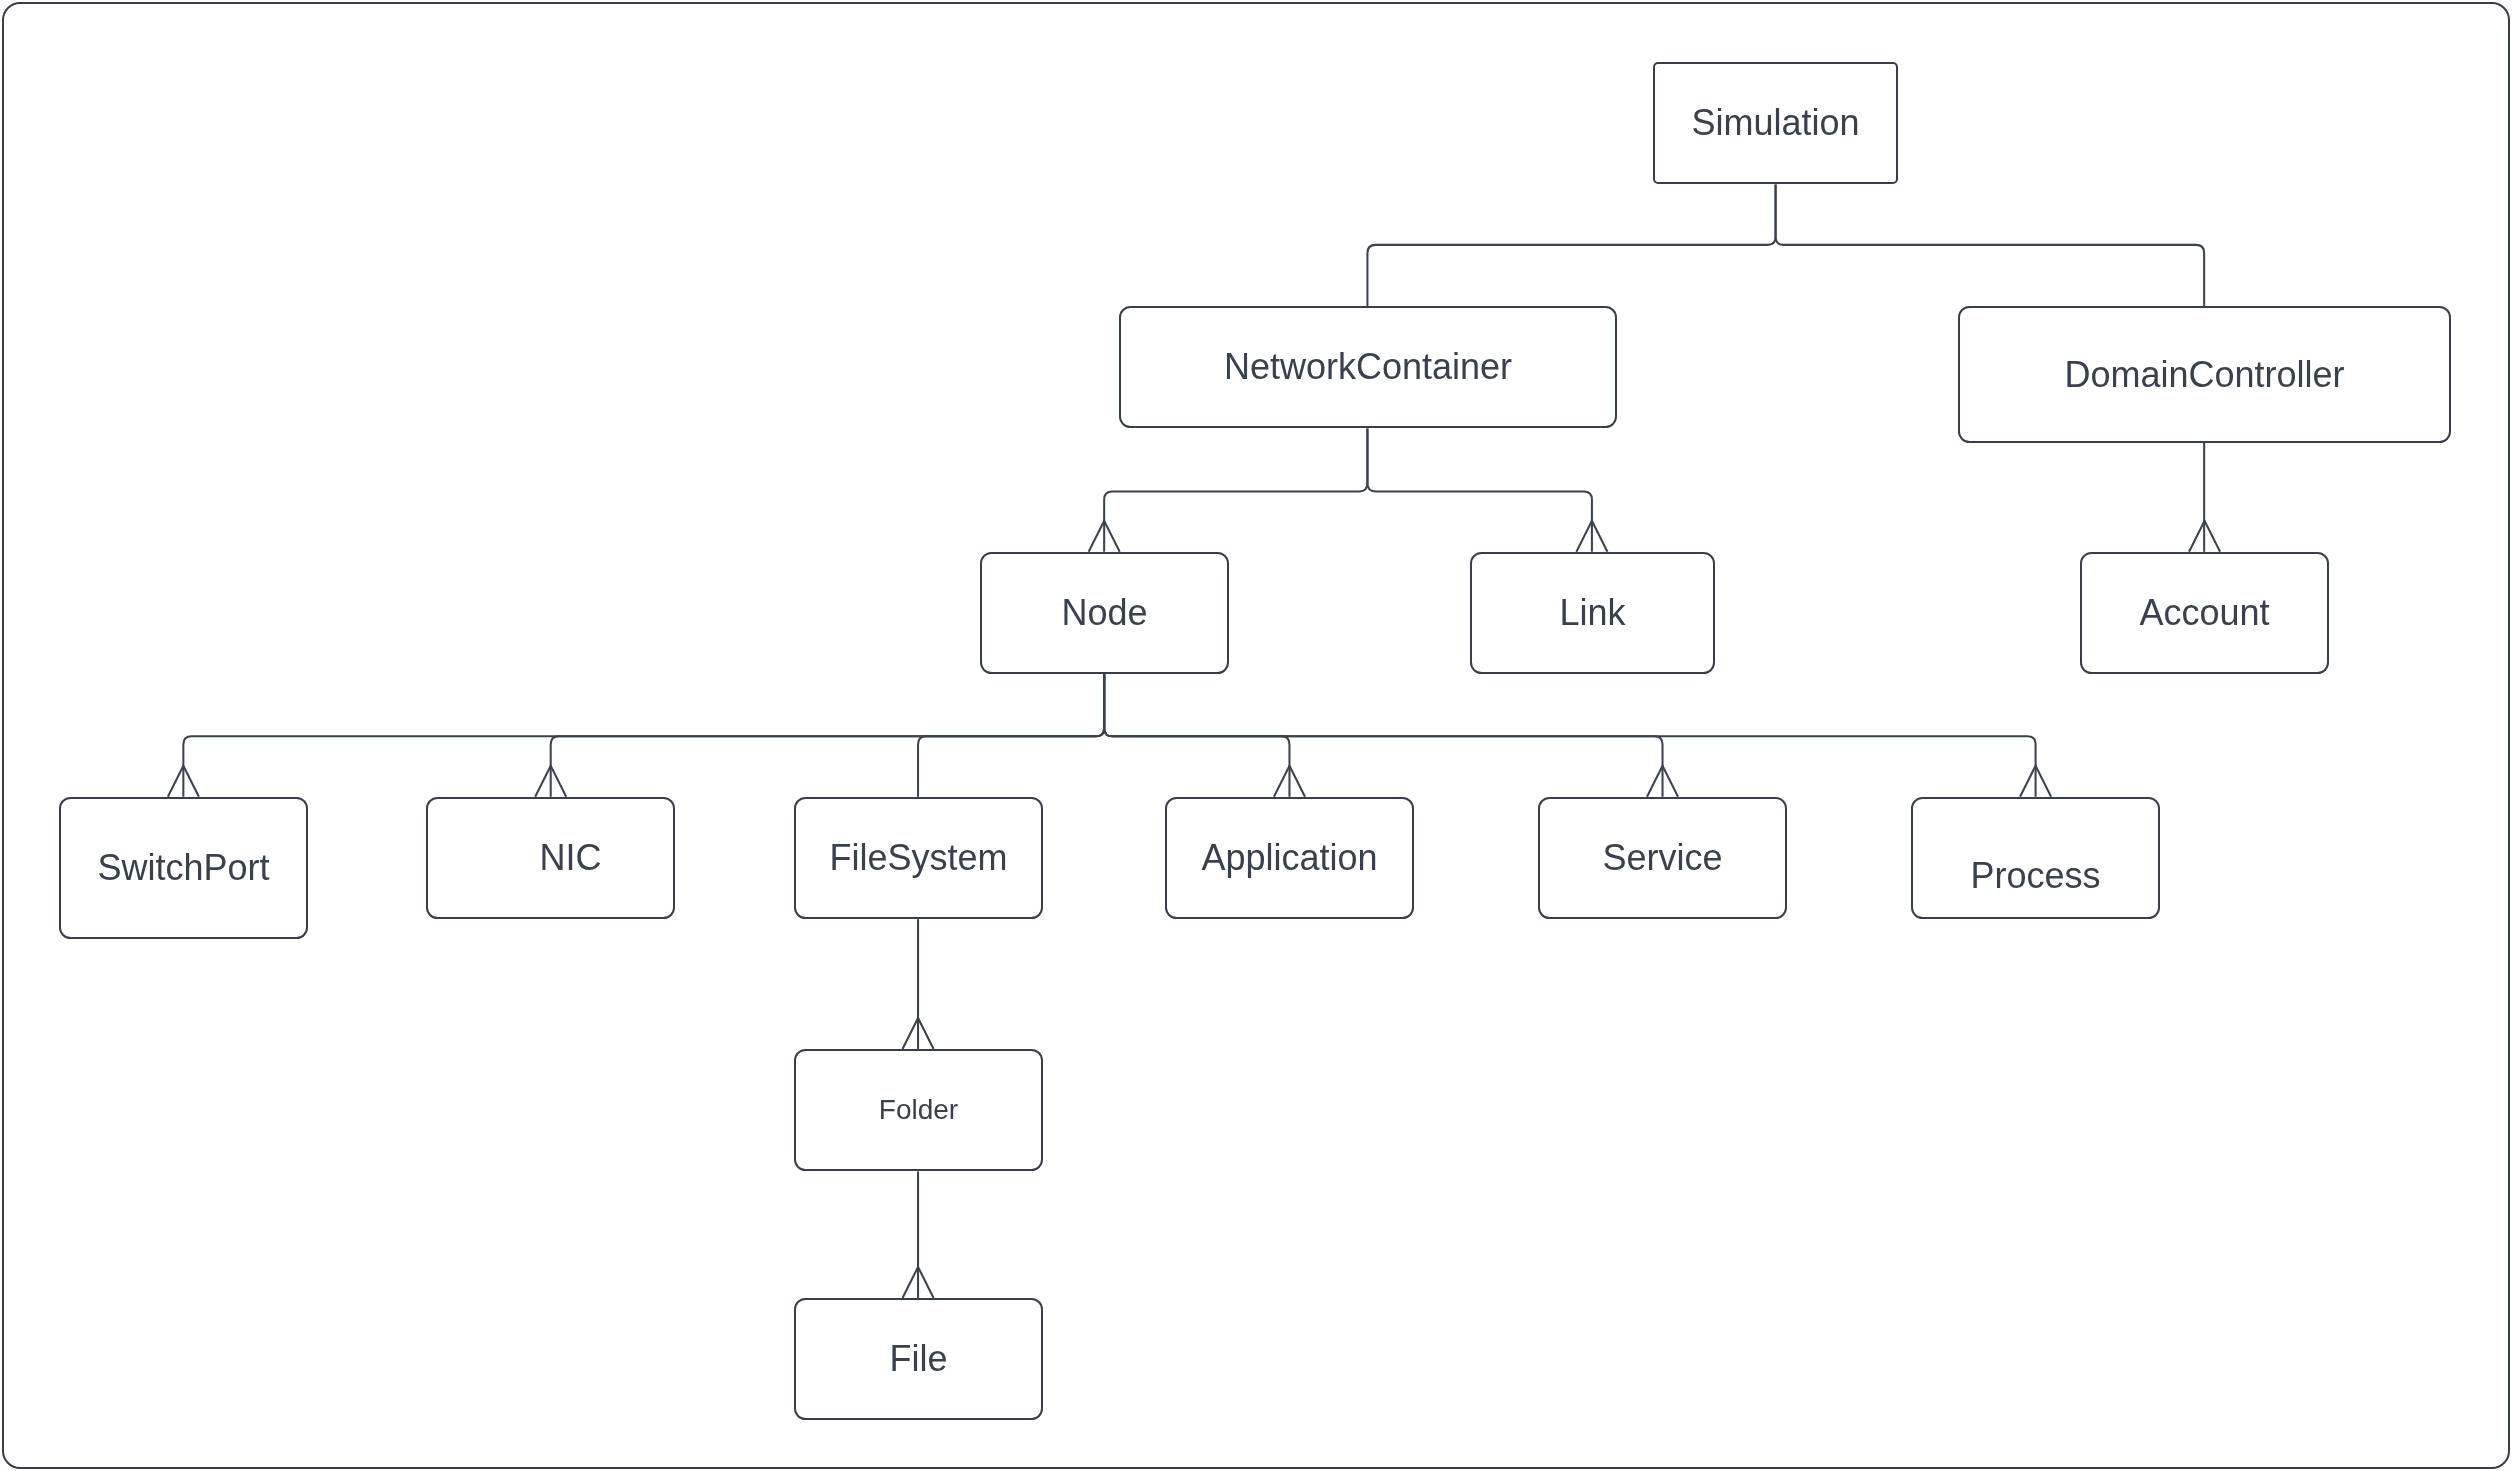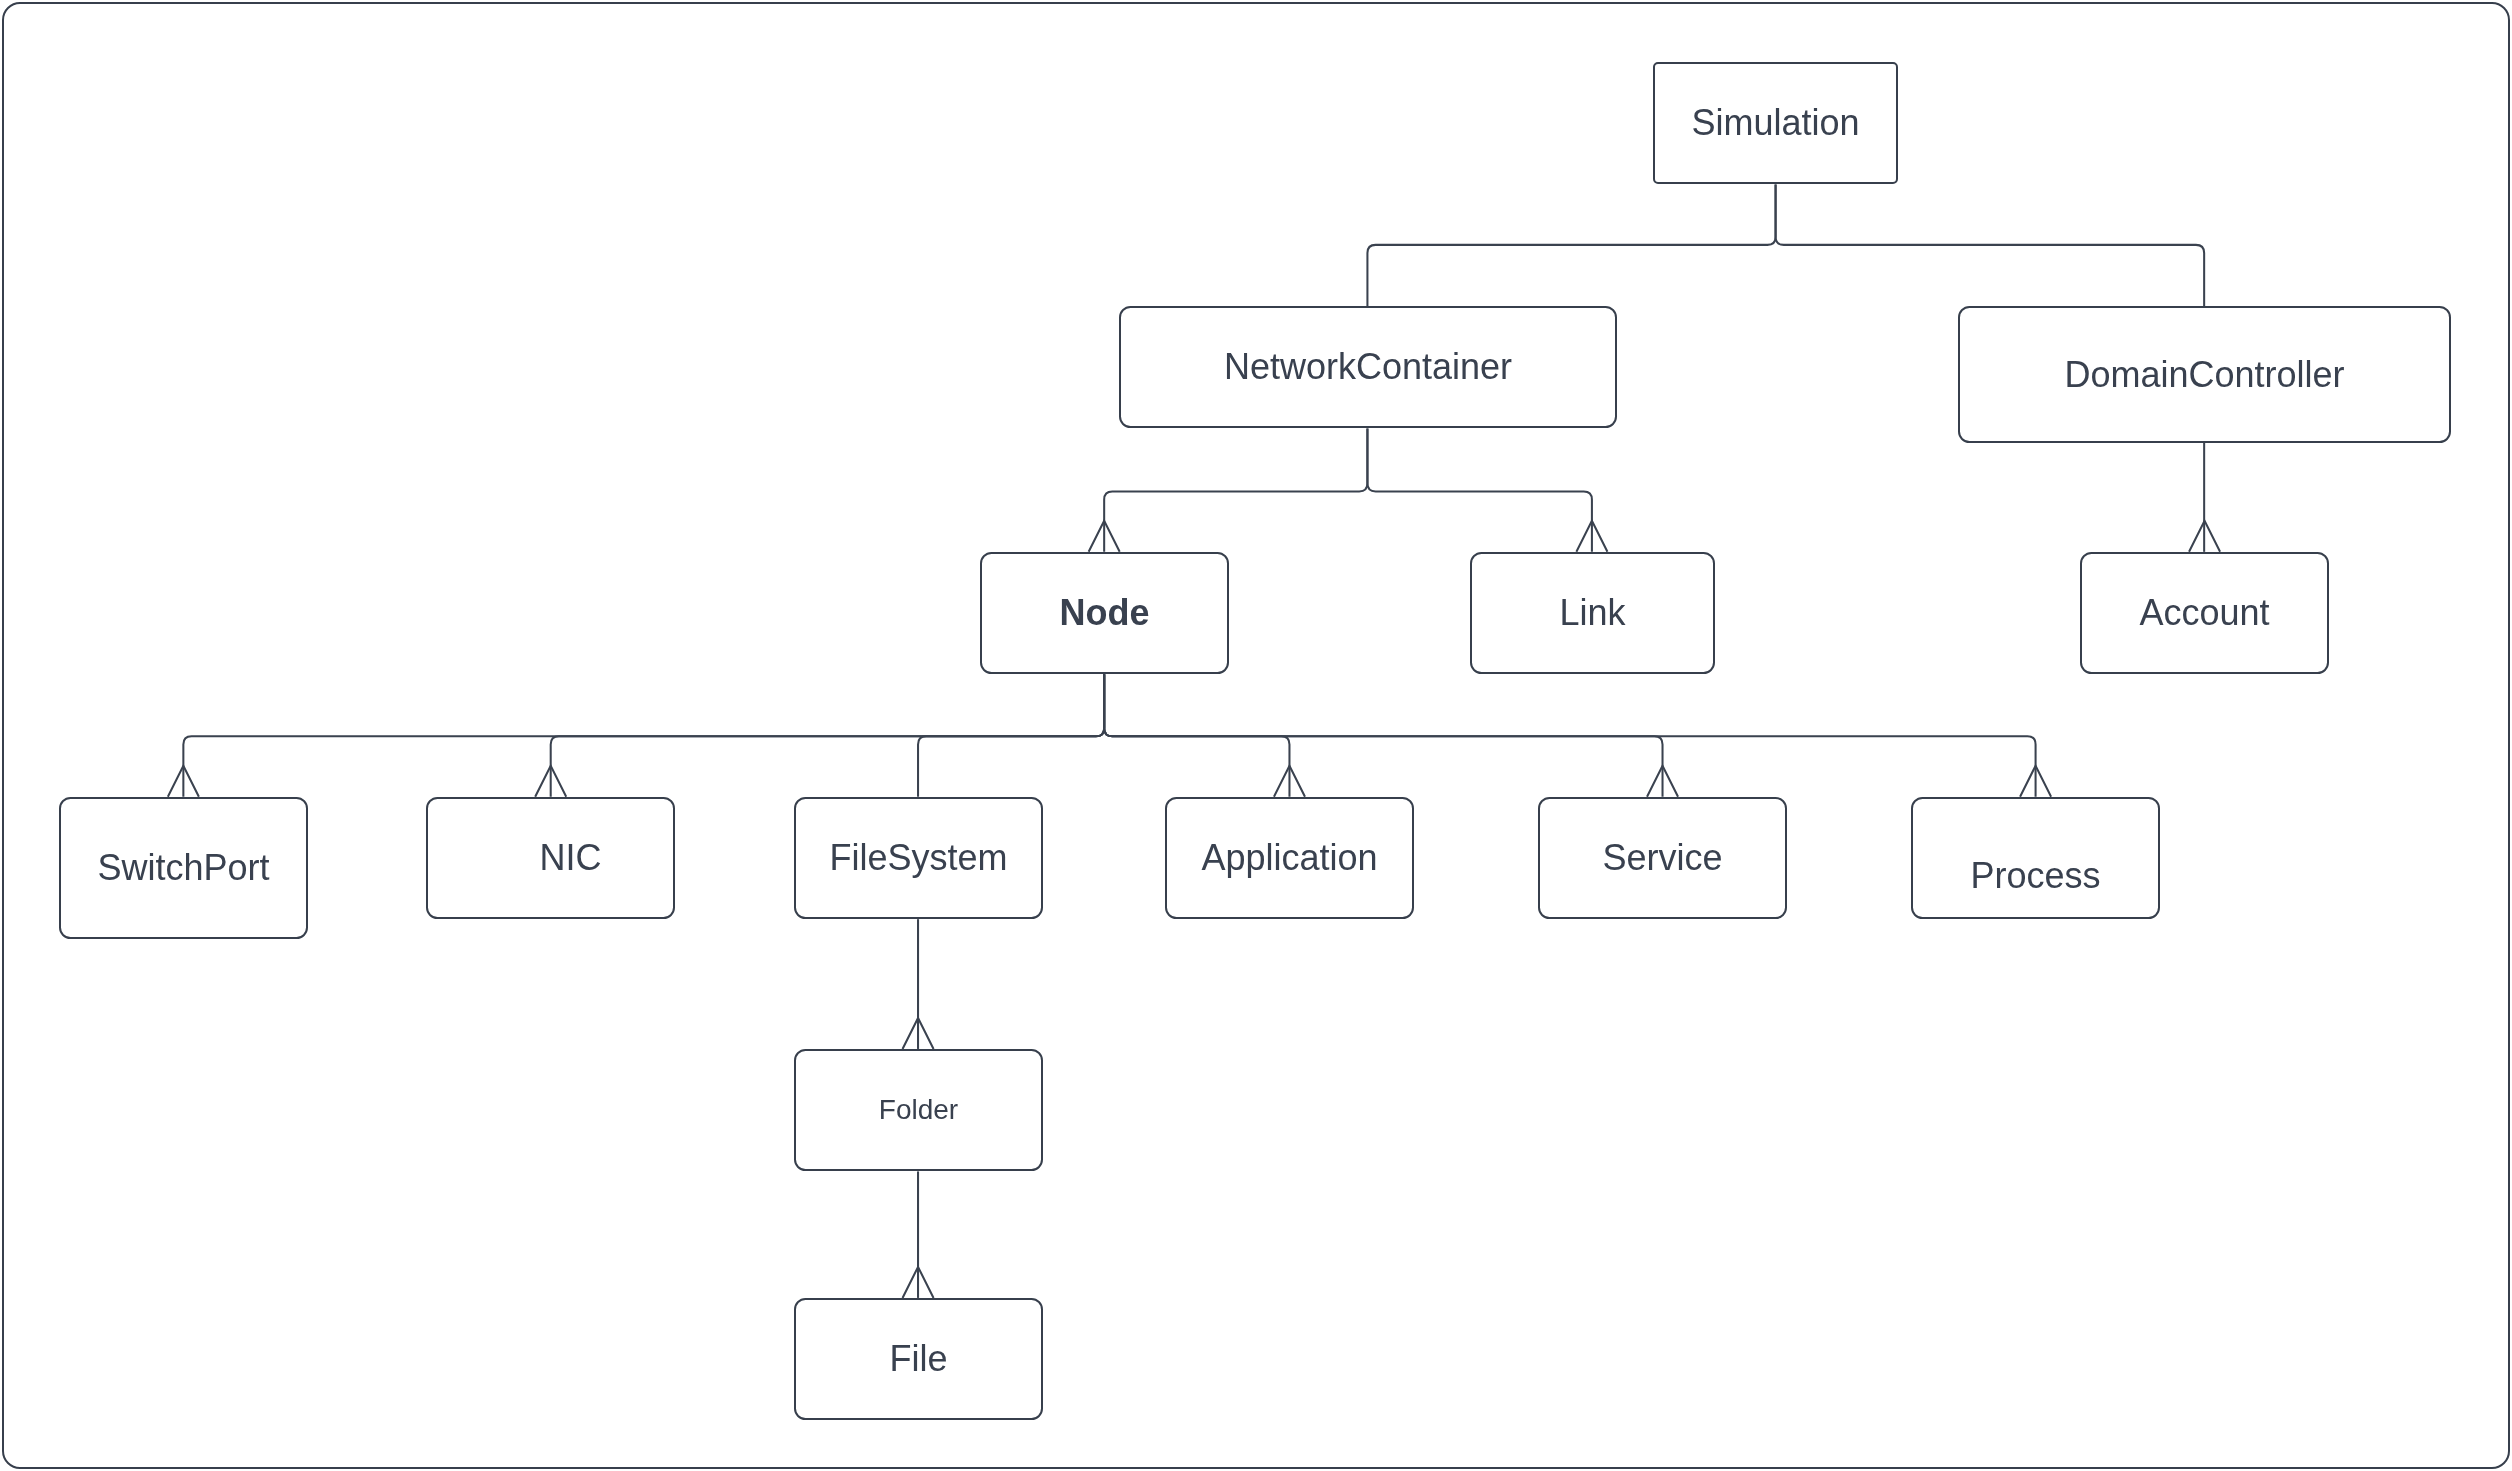--- a/index.html
+++ b/index.html
@@ -80,21 +80,21 @@
   <div id="nodes">
       <div class="node" style="left: 1653px; top: 62px; width: 245px; height: 122px; background: rgb(255, 255, 255); border-color: rgb(55, 63, 76); border-width: 2.4px; border-radius: 5px;">
         <span class="label" style="color: rgb(57, 65, 79); font-size: 36px;">Simulation</span>
       </div>
       <div class="node" style="left: 1119px; top: 306px; width: 498px; height: 122px; background: rgb(255, 255, 255); border-color: rgb(55, 63, 76); border-width: 2.4px; border-radius: 11.4px; align-items: center;">
         <span class="label" style="color: rgb(57, 65, 79); font-size: 36px;">NetworkContainer</span>
       </div>
       <div class="node" style="left: 1958px; top: 306px; width: 493px; height: 137px; background: rgb(255, 255, 255); border-color: rgb(55, 63, 76); border-width: 2.4px; border-radius: 11.4px;">
         <span class="label" style="color: rgb(57, 65, 79); font-size: 36px;">DomainController</span>
       </div>
-      <div class="node" style="left: 980px; top: 552px; width: 249px; height: 122px; background: rgb(255, 255, 255); border-color: rgb(55, 63, 76); border-width: 2.4px; border-radius: 11.4px; font-weight: bold;">
+      <div class="node" style="left: 980px; top: 552px; width: 249px; height: 122px; background: rgb(255, 255, 255); border-color: rgb(55, 63, 76); border-width: 2.4px; border-radius: 11.4px;">
         <span class="label" style="color: rgb(57, 65, 79); font-size: 36px;">Node</span>
       </div>
       <div class="node" style="left: 1470px; top: 552px; width: 245px; height: 122px; background: rgb(255, 255, 255); border-color: rgb(55, 63, 76); border-width: 2.4px; border-radius: 11.4px;">
         <span class="label" style="color: rgb(57, 65, 79); font-size: 36px;">Link</span>
       </div>
       <div class="node" style="left: 2080px; top: 552px; width: 249px; height: 122px; background: rgb(255, 255, 255); border-color: rgb(55, 63, 76); border-width: 2.4px; border-radius: 11.4px;">
         <span class="label" style="color: rgb(57, 65, 79); font-size: 36px;">Account</span>
       </div>
       <div class="node" style="left: 59px; top: 797px; width: 249px; height: 142px; background: rgb(255, 255, 255); border-color: rgb(55, 63, 76); border-width: 2.4px; border-radius: 11.4px;">
         <span class="label" style="color: rgb(57, 65, 79); font-size: 36px;">SwitchPort</span>

